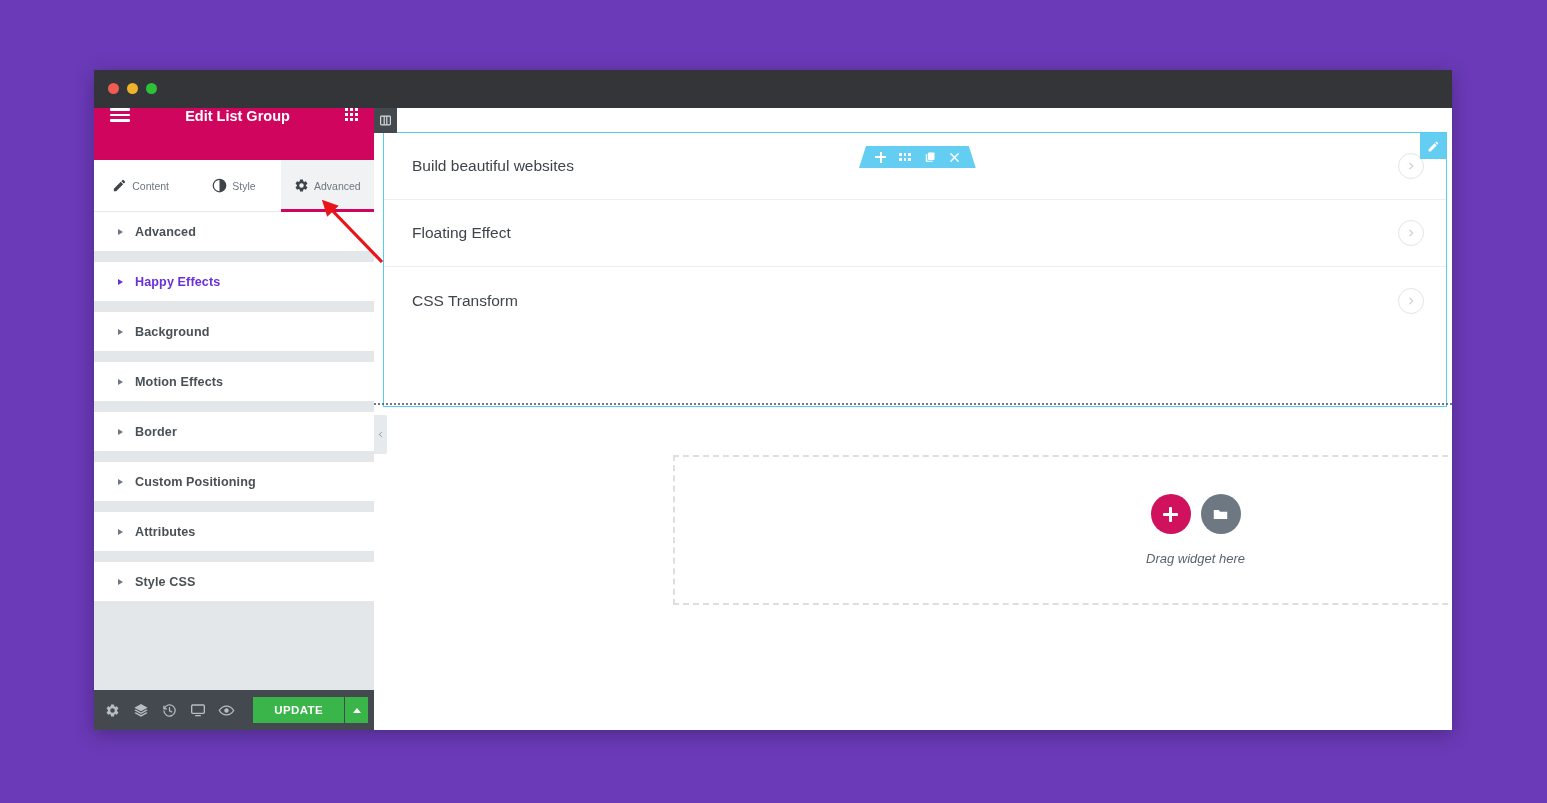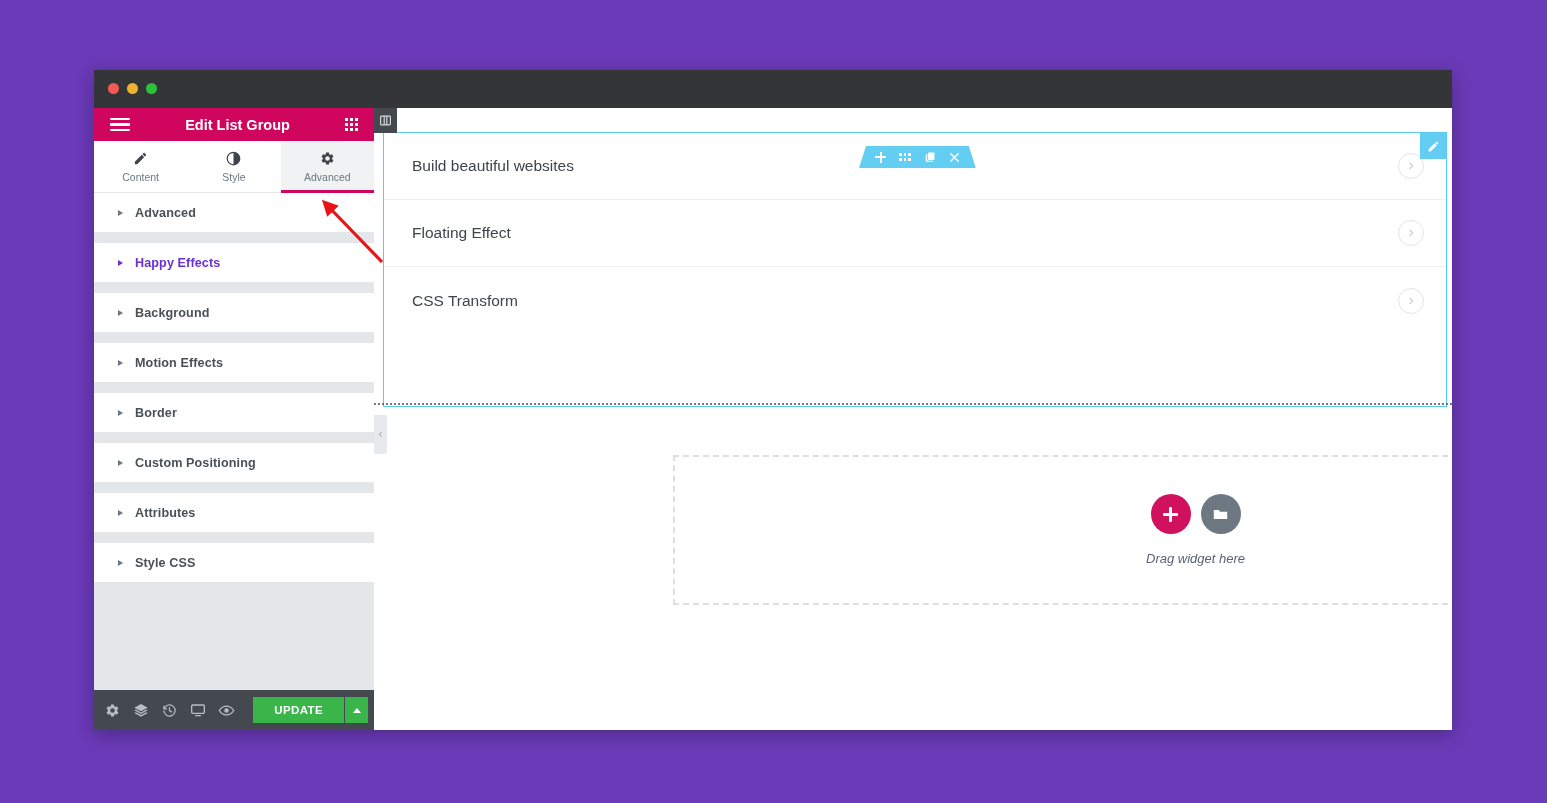--- a/index.html
+++ b/index.html
@@ -29,37 +29,37 @@
   .app-body { position: absolute; top: 38px; left: 0; right: 0; bottom: 0; display: flex; }
 
   
   .panel {
     width: 280px; height: 100%;
     background: #ffffff;
     display: flex; flex-direction: column;
     position: relative; z-index: 5;
   }
   .panel-header {
-    height: 33px; background: #d0065e;
-    display: flex; align-items: center; justify-content: space-between;
+    height: 52px; background: #d0065e;
+    display: flex; justify-content: space-between;
     padding: 0 16px;
   }
   .panel-title {
     color: #fff; font-size: 14.5px; font-weight: bold;
     flex: 1; text-align: center;
   }
   .hamburger { width: 20px; display: flex; flex-direction: column; gap: 3px; cursor: pointer; }
   .hamburger i { display: block; height: 2.5px; background: #fff; border-radius: 1px; }
   .grid-icon { display: grid; grid-template-columns: repeat(3,3px); grid-template-rows: repeat(3,3px);
     gap: 2px; cursor: pointer; }
   .grid-icon i { background: #fff; width: 3px; height: 3px; display: block; }
 
   .tabs { height: 52px; display: flex; background: #fff; border-bottom: 1px solid #e6e9ec; }
   .tab {
-    flex: 1; display: flex; flex-direction: column; align-items: center; justify-content: center;
+    flex: 1; display: flex; flex-direction: row; align-items: center; justify-content: center;
     gap: 5px; cursor: pointer; position: relative; color: #6d7882; font-size: 10.5px;
   }
   .tab.active { background: #f1f2f3; }
   .tab.active::after {
     content: ""; position: absolute; left: 0; right: 0; bottom: -1px;
     height: 3px; background: #d0065e;
   }
   .tab-ico { height: 16px; display: flex; align-items: center; justify-content: center; color: #3f444b; }
   .tab-ico svg { display: block; }
 

